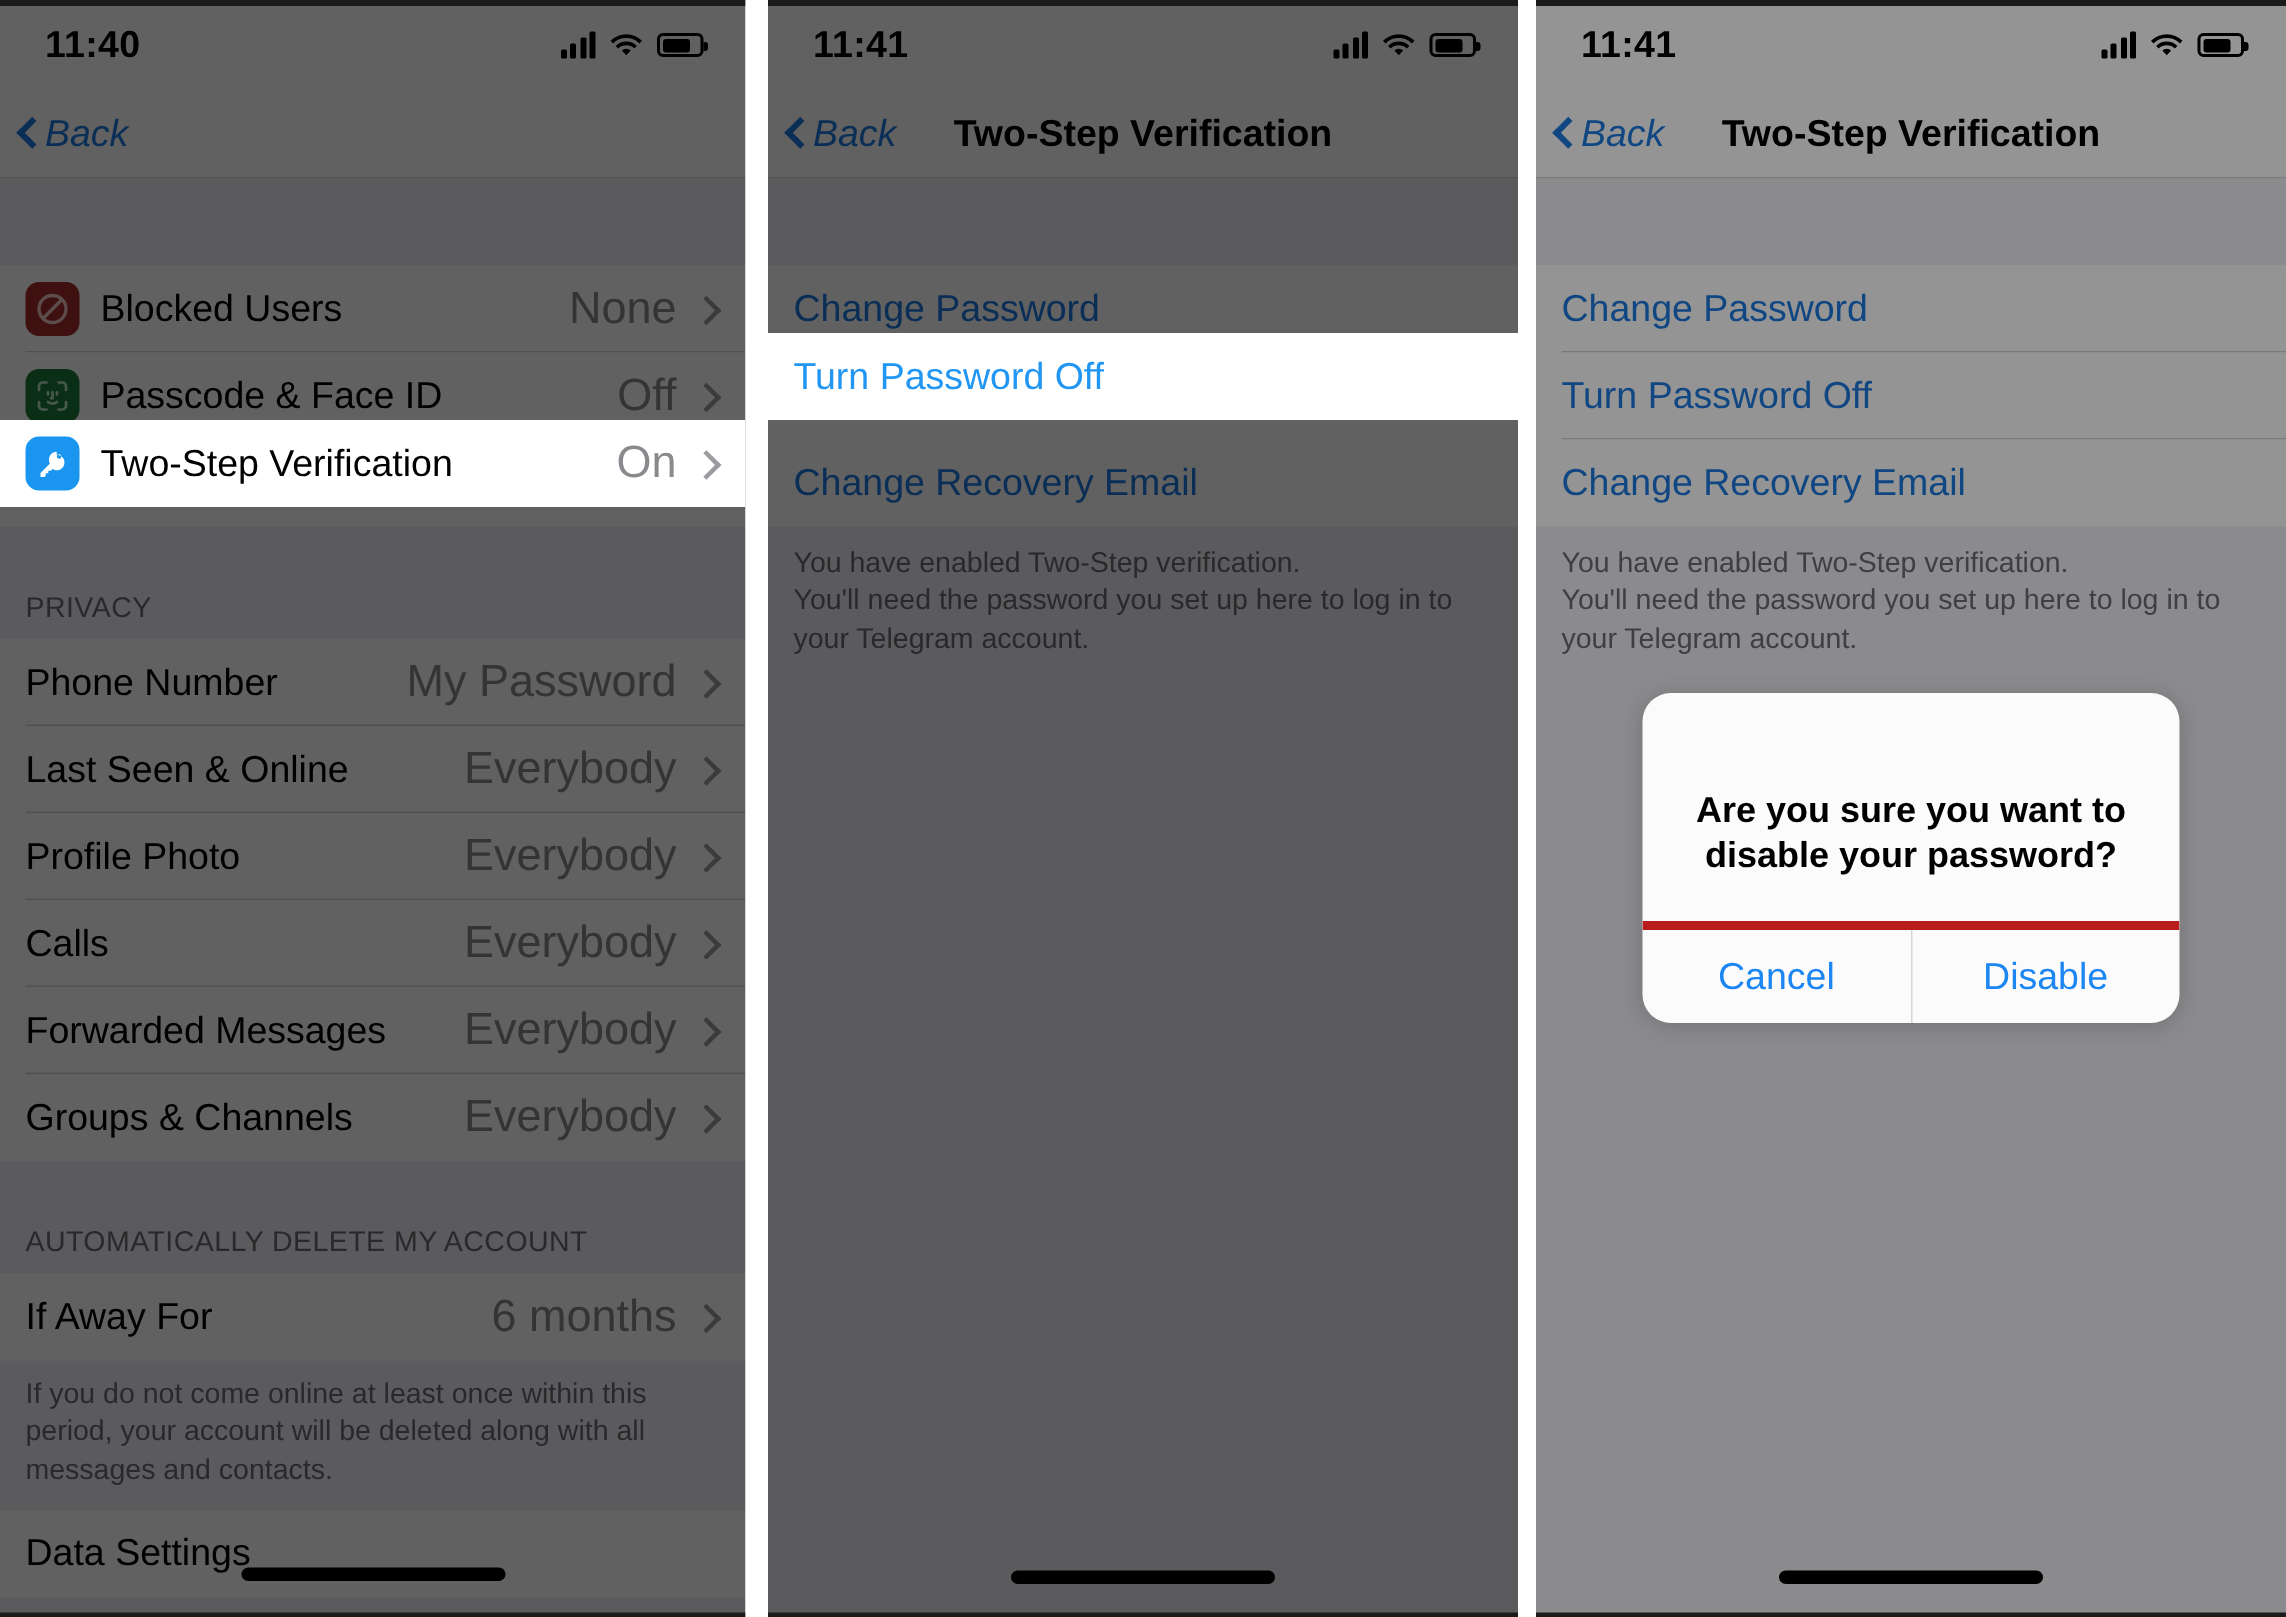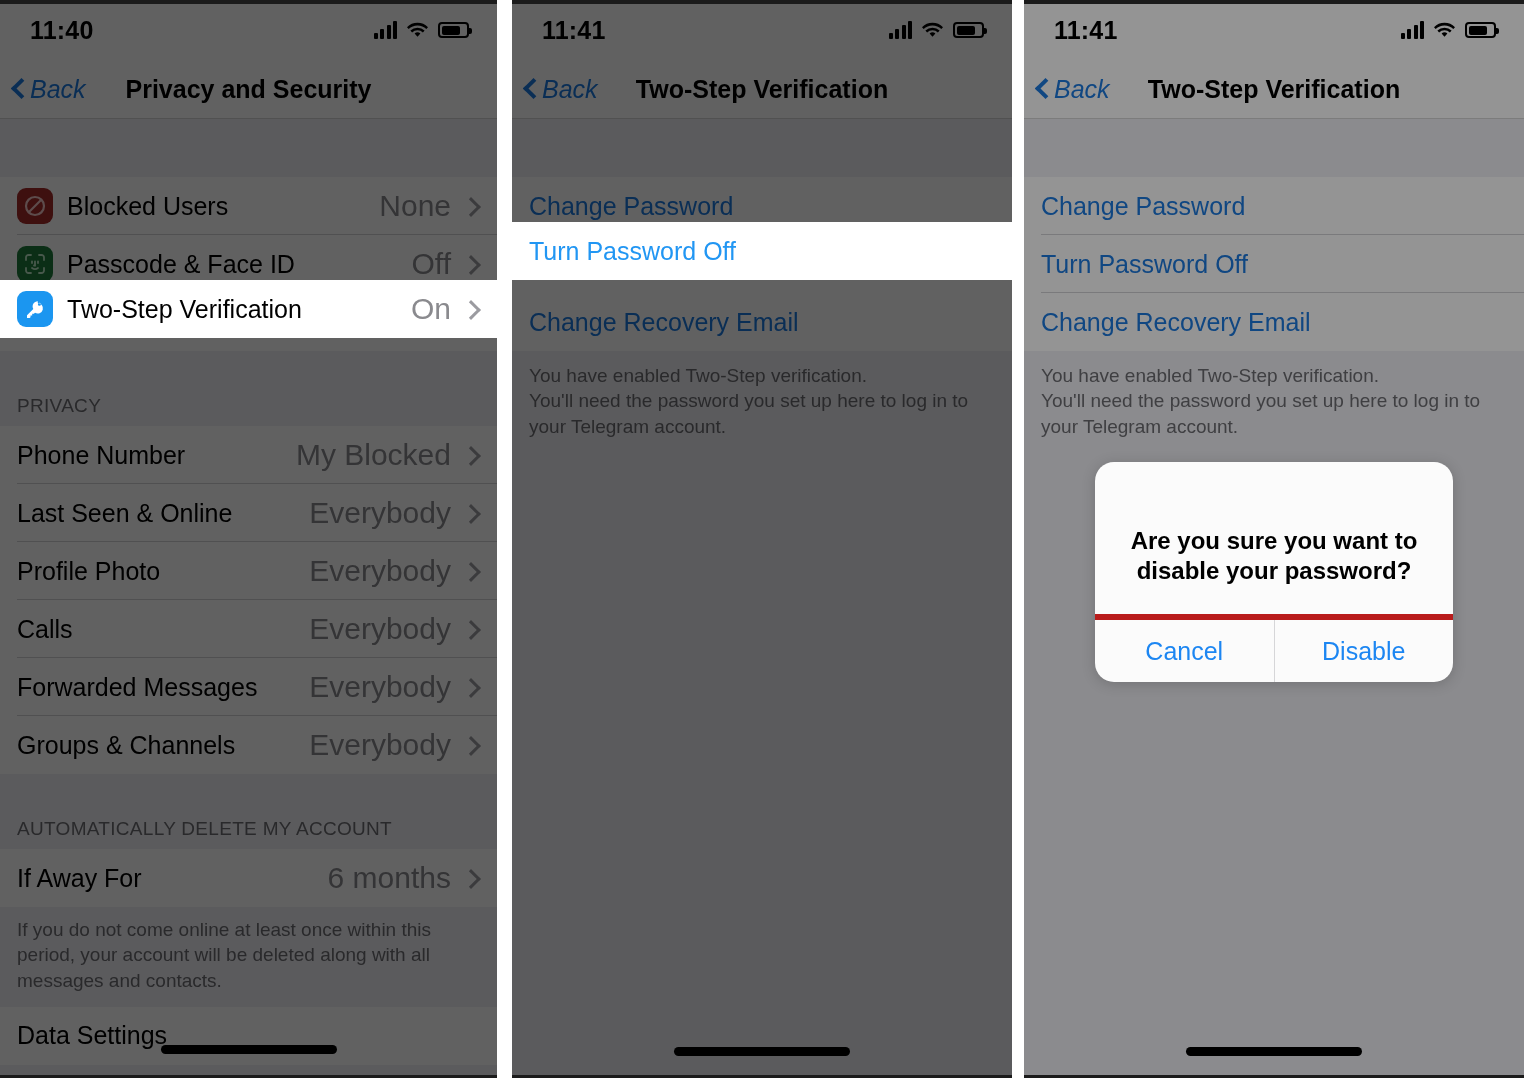--- a/index.html
+++ b/index.html
@@ -364,21 +364,20 @@
               <i></i>
             </div>
         </div>
       </div>
 
       <div class="navbar">
         <div class="navback">
           <span class="chev-back"></span>
           <span>Back</span>
         </div>
-        <div class="navtitle">Privacy and Security</div>
       </div>
 
       <div class="content">
         <div class="spacer" style="height:58px"></div>
 
         <div class="group">
           <div class="row">
             <span class="icon-sq red">
               <svg width="24" height="24" viewBox="0 0 24 24">
                   <circle cx="12" cy="12" r="9" fill="none" stroke="#f4c9c8" stroke-width="2.2"></circle>
@@ -415,21 +414,21 @@
             <span class="row-value">On</span>
             <span class="chev-r"></span>
           </div>
         </div>
 
         <div class="section-header">PRIVACY</div>
 
         <div class="group">
           <div class="row">
             <span class="row-label">Phone Number</span>
-            <span class="row-value">My Blocked</span>
+            <span class="row-value">My Password</span>
             <span class="chev-r"></span>
             <span class="sep"></span>
           </div>
           <div class="row">
             <span class="row-label">Last Seen &amp; Online</span>
             <span class="row-value">Everybody</span>
             <span class="chev-r"></span>
             <span class="sep"></span>
           </div>
           <div class="row">

